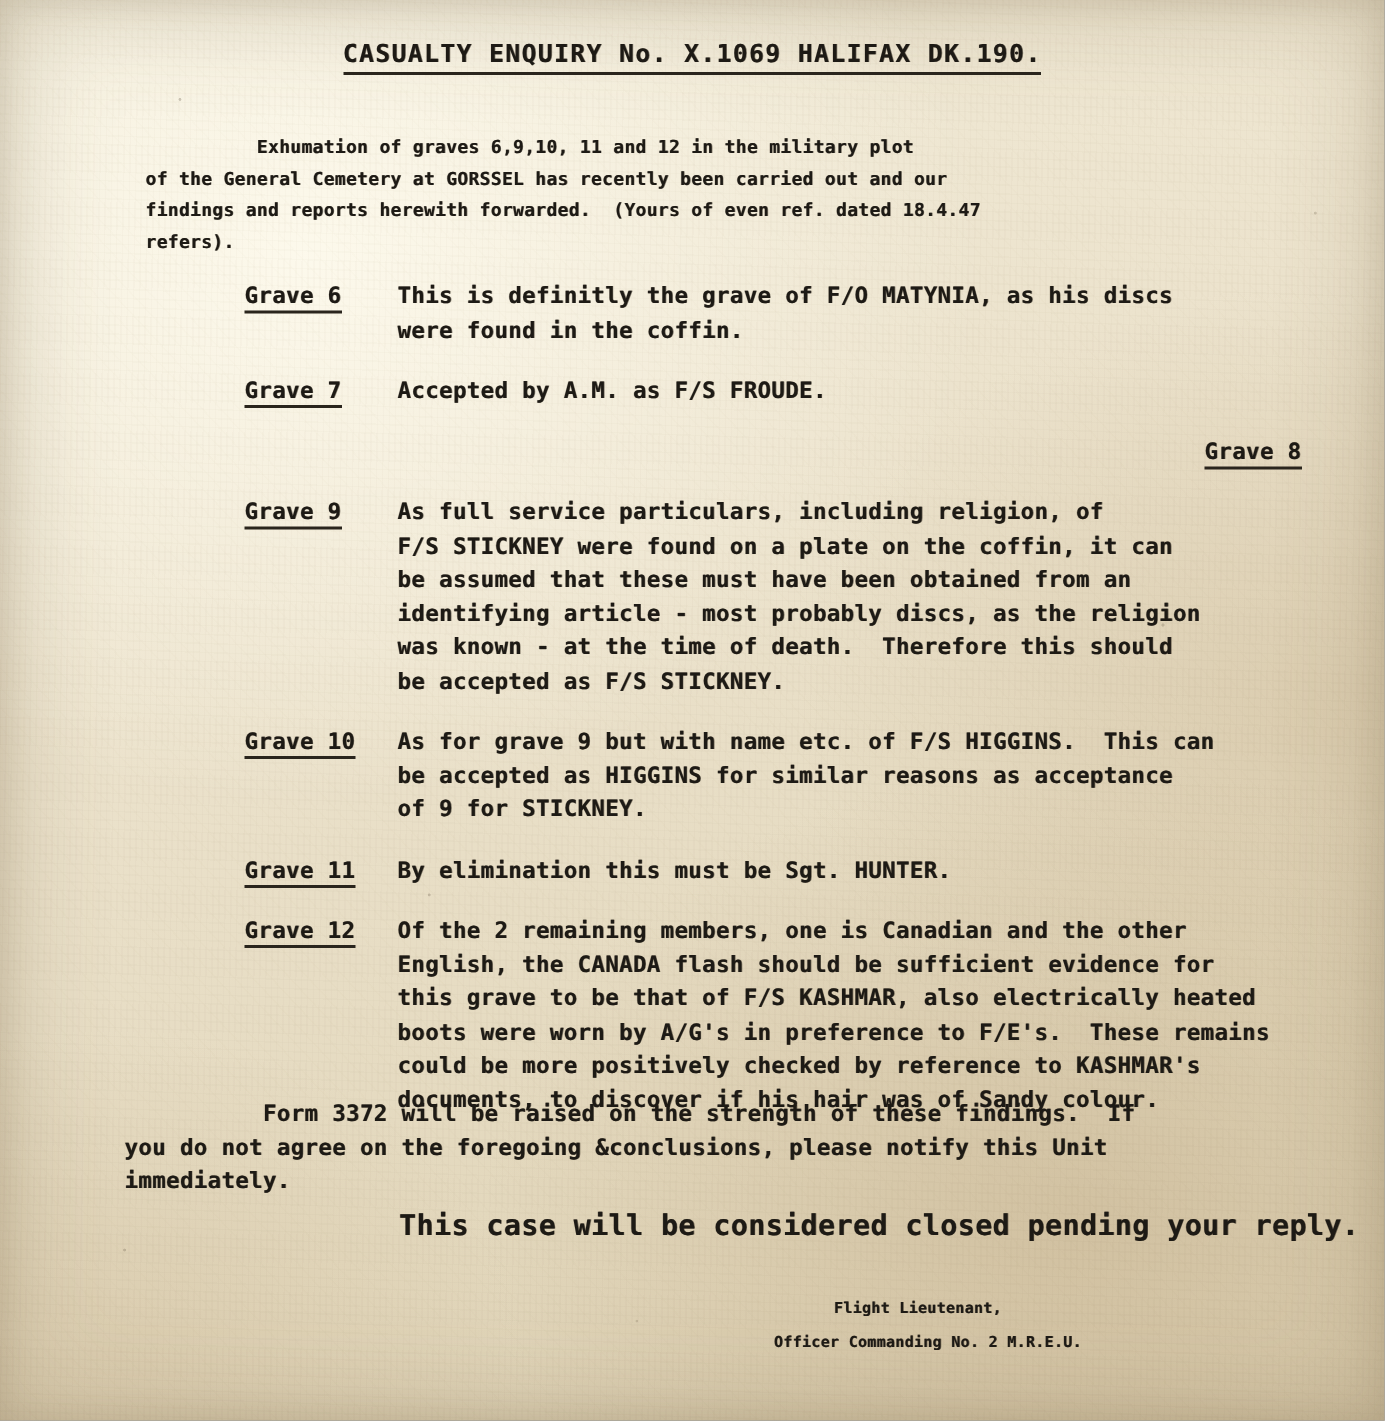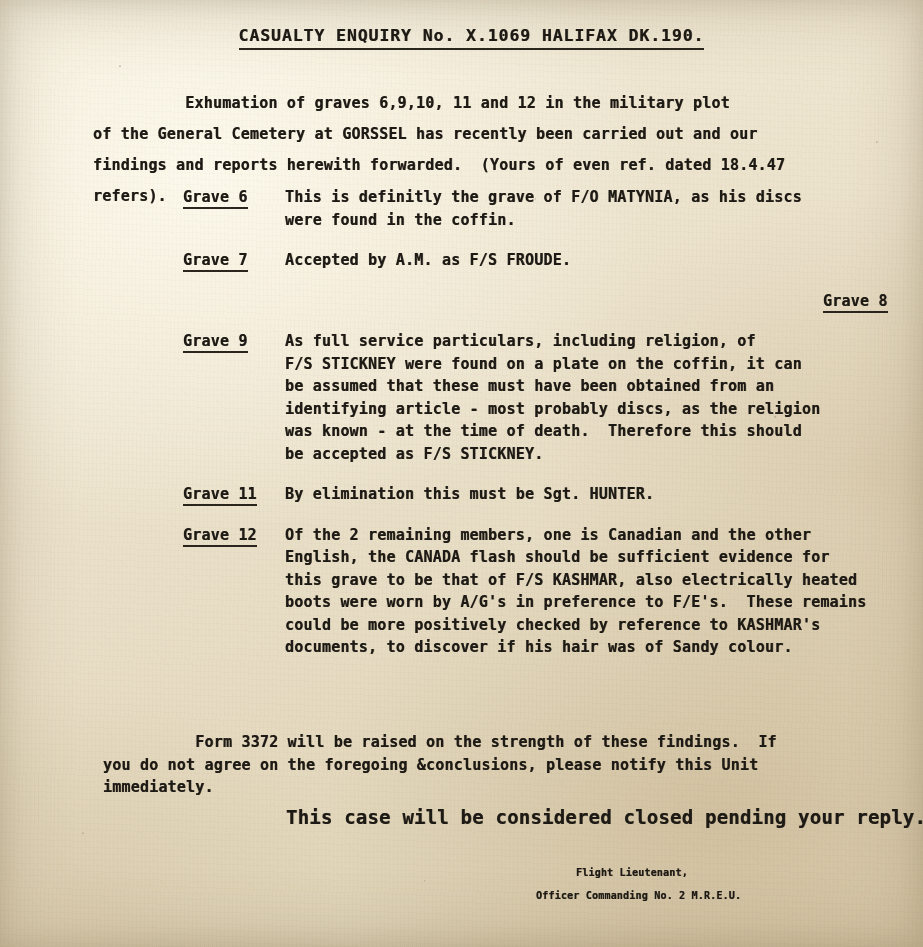--- a/index.html
+++ b/index.html
@@ -57,21 +57,20 @@
     inset: 0;
     pointer-events: none;
     box-shadow: inset 0 0 70px rgba(120,98,66,0.30),
                 inset 0 0 22px rgba(120,98,66,0.16);
   }
 
   .content {
     position: relative;
     z-index: 3;
     height: 100%;
-    margin-left: 20px;
   }
 
   
   .tw {
     font-family: "DejaVu Sans Mono", "Liberation Mono", monospace;
     font-weight: 700;
     letter-spacing: 0.2px;
     color: #1d1a15;
     text-shadow: 0.4px 0.3px 0.35px rgba(40,32,22,0.55),
                 -0.3px 0.2px 0.3px rgba(60,48,32,0.30);
@@ -90,24 +89,24 @@
     font-size: 16.5px;
     line-height: 20px;
     letter-spacing: 0.9px;
     border-bottom: 2px solid #2a251d;
     padding-bottom: 2px;
   }
 
   .intro {
     position: absolute;
     top: 88px;
-    left: 73px;
+    left: 97px;
     width: 800px;
-    font-size: 15px;
-    line-height: 31px;
+    font-size: 12px;
+    line-height: 21px;
   }
 
   .graves {
     position: absolute;
     top: 186px;
     left: 163px;
     width: 740px;
   }
   .grave {
     display: flex;
@@ -196,20 +195,26 @@
       <div class="grave">
         <div class="tw grave-label"><span>Grave 9</span></div>
         <div class="tw grave-body">As full service particulars, including religion, of
 F/S STICKNEY were found on a plate on the coffin, it can
 be assumed that these must have been obtained from an
 identifying article - most probably discs, as the religion
 was known - at the time of death.  Therefore this should
 be accepted as F/S STICKNEY.</div>
       </div>
 
+      <div class="grave">
+        <div class="tw grave-label"><span>Grave 10</span></div>
+        <div class="tw grave-body">As for grave 9 but with name etc. of F/S HIGGINS.  This can
+be accepted as HIGGINS for similar reasons as acceptance
+of 9 for STICKNEY.</div>
+      </div>
 
       <div class="grave">
         <div class="tw grave-label"><span>Grave 11</span></div>
         <div class="tw grave-body">By elimination this must be Sgt. HUNTER.</div>
       </div>
 
       <div class="grave">
         <div class="tw grave-label"><span>Grave 12</span></div>
         <div class="tw grave-body">Of the 2 remaining members, one is Canadian and the other
 English, the CANADA flash should be sufficient evidence for

